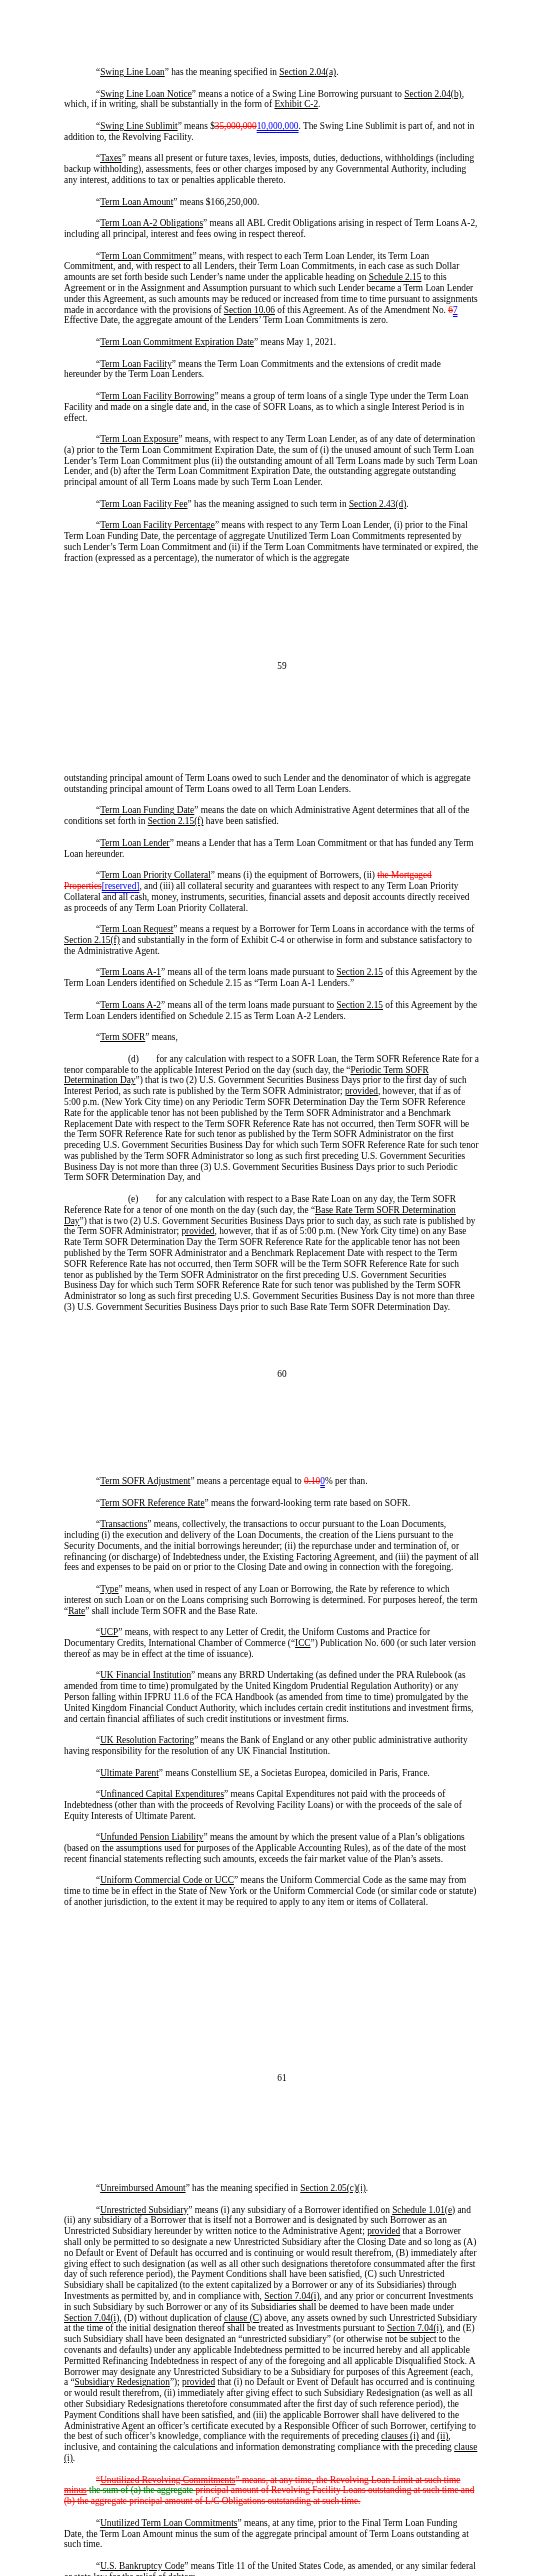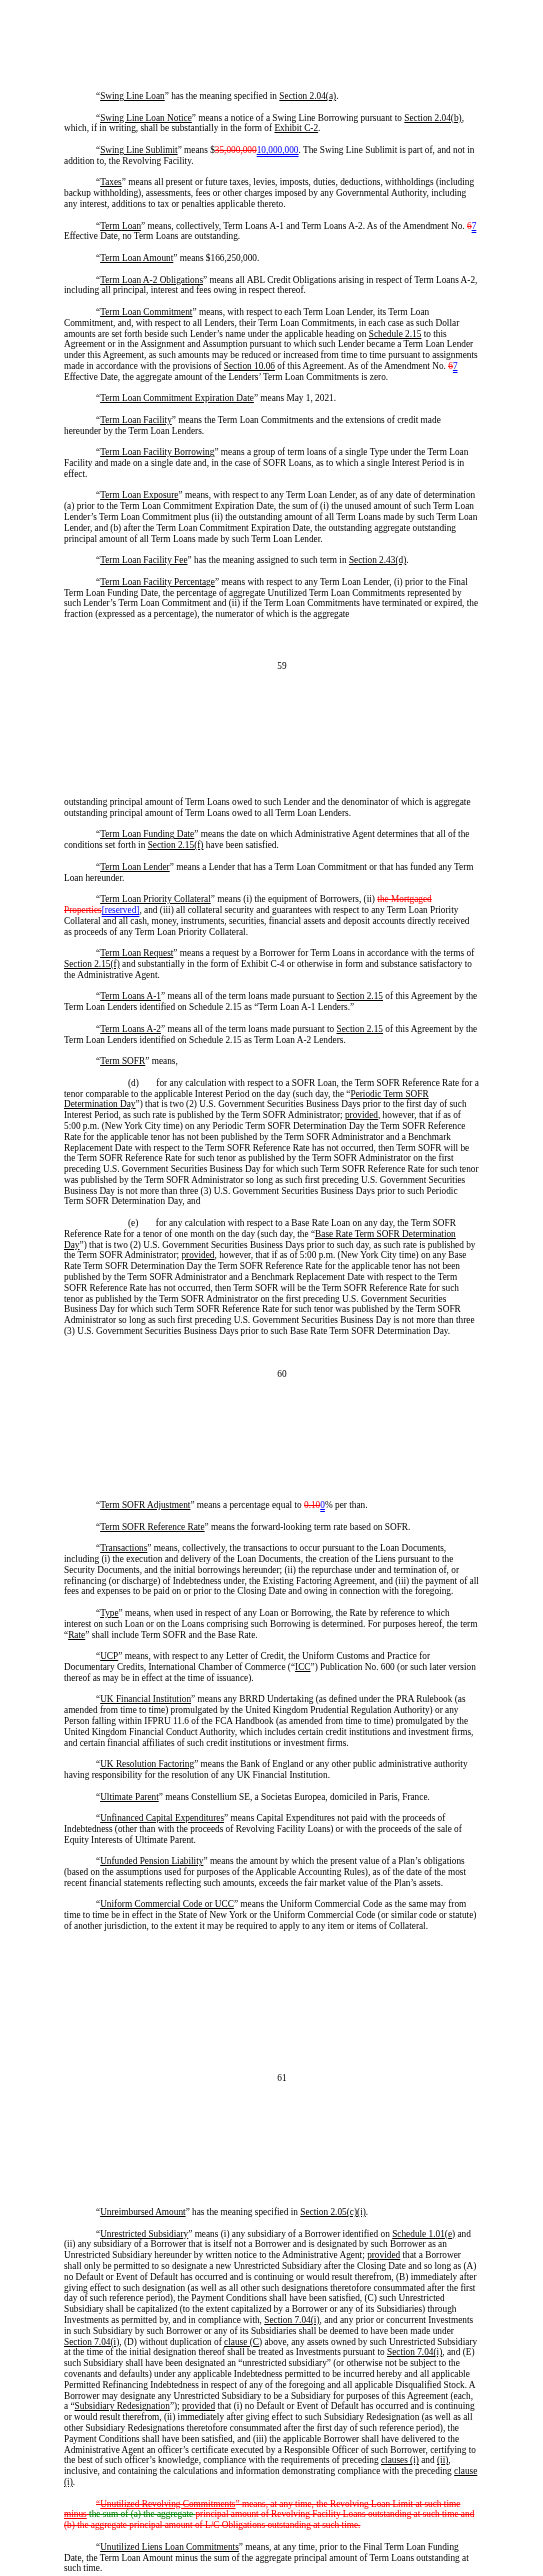--- a/index.html
+++ b/index.html
@@ -21,21 +21,20 @@
     background: #ffffff;
     overflow: hidden;
   }
   .page-4 { height: 705px; }
   .page-body {
     position: absolute;
     left: 64px;
     width: 415px;
     top: 67px;
     text-align: left;
-    margin-top: 24px;
   }
   .page-1 .page-body { top: 67px; }
   .page-2 .page-body { top: 70px; }
   .page-3 .page-body { top: 70px; }
   .page-4 .page-body { top: 74px; }
   .para {
     margin: 0 0 10.8px 0;
     text-indent: 32px;
   }
   .para.cont { text-indent: 0; }
@@ -74,21 +73,20 @@
 </head>
 <body>
 
 <main class="doc">
     <section class="page page-1">
       <div class="page-body">
         <p class="para"><span class="run-n">“</span><span class="run-u">Swing Line Loan</span><span class="run-n">” has the meaning specified in </span><span class="run-u">Section 2.04(a)</span><span class="run-n">.</span></p>
         <p class="para"><span class="run-n">“</span><span class="run-u">Swing Line Loan Notice</span><span class="run-n">” means a notice of a Swing Line Borrowing pursuant to </span><span class="run-u">Section 2.04(b)</span><span class="run-n">, which, if in writing, shall be substantially in the form of </span><span class="run-u">Exhibit C-2</span><span class="run-n">.</span></p>
         <p class="para"><span class="run-n">“</span><span class="run-u">Swing Line Sublimit</span><span class="run-n">” means $</span><span class="run-rs">35,000,000</span><span class="run-ins">10,000,000</span><span class="run-n">.  The Swing Line Sublimit is part of, and not in addition to, the Revolving Facility.</span></p>
         <p class="para"><span class="run-n">“</span><span class="run-u">Taxes</span><span class="run-n">” means all present or future taxes, levies, imposts, duties, deductions, withholdings (including backup withholding), assessments, fees or other charges imposed by any Governmental Authority, including any interest, additions to tax or penalties applicable thereto.</span></p>
-        <p class="para"><span class="run-n">“</span><span class="run-u">Term Loan</span><span class="run-n">” means, collectively, Term Loans A-1 and Term Loans A-2.  As of the Amendment No. </span><span class="run-rs">6</span><span class="run-ins">7</span><span class="run-n"> Effective Date, no Term Loans are outstanding.</span></p>
         <p class="para"><span class="run-n">“</span><span class="run-u">Term Loan Amount</span><span class="run-n">” means $166,250,000.</span></p>
         <p class="para"><span class="run-n">“</span><span class="run-u">Term Loan A-2 Obligations</span><span class="run-n">” means all ABL Credit Obligations arising in respect of Term Loans A-2, including all principal, interest and fees owing in respect thereof.</span></p>
         <p class="para"><span class="run-n">“</span><span class="run-u">Term Loan Commitment</span><span class="run-n">” means, with respect to each Term Loan Lender, its Term Loan Commitment, and, with respect to all Lenders, their Term Loan Commitments, in each case as such Dollar amounts are set forth beside such Lender’s name under the applicable heading on </span><span class="run-u">Schedule 2.15</span><span class="run-n"> to this Agreement or in the Assignment and Assumption pursuant to which such Lender became a Term Loan Lender under this Agreement, as such amounts may be reduced or increased from time to time pursuant to assignments made in accordance with the provisions of </span><span class="run-u">Section 10.06</span><span class="run-n"> of this Agreement.  As of the Amendment No. </span><span class="run-rs">6</span><span class="run-ins">7</span><span class="run-n"> Effective Date, the aggregate amount of the Lenders’ Term Loan Commitments is zero.</span></p>
         <p class="para"><span class="run-n">“</span><span class="run-u">Term Loan Commitment Expiration Date</span><span class="run-n">” means May 1, 2021.</span></p>
         <p class="para"><span class="run-n">“</span><span class="run-u">Term Loan Facility</span><span class="run-n">” means the Term Loan Commitments and the extensions of credit made hereunder by the Term Loan Lenders.</span></p>
         <p class="para"><span class="run-n">“</span><span class="run-u">Term Loan Facility Borrowing</span><span class="run-n">” means a group of term loans of a single Type under the Term Loan Facility and made on a single date and, in the case of SOFR Loans, as to which a single Interest Period is in effect.</span></p>
         <p class="para"><span class="run-n">“</span><span class="run-u">Term Loan Exposure</span><span class="run-n">” means, with respect to any Term Loan Lender, as of any date of determination (a) prior to the Term Loan Commitment Expiration Date, the sum of (i) the unused amount of such Term Loan Lender’s Term Loan Commitment plus (ii) the outstanding amount of all Term Loans made by such Term Loan Lender, and (b) after the Term Loan Commitment Expiration Date, the outstanding aggregate outstanding principal amount of all Term Loans made by such Term Loan Lender.</span></p>
         <p class="para"><span class="run-n">“</span><span class="run-u">Term Loan Facility Fee</span><span class="run-n">” has the meaning assigned to such term in </span><span class="run-u">Section 2.43(d)</span><span class="run-n">.</span></p>
         <p class="para"><span class="run-n">“</span><span class="run-u">Term Loan Facility Percentage</span><span class="run-n">” means with respect to any Term Loan Lender, (i) prior to the Final Term Loan Funding Date, the percentage of aggregate Unutilized Term Loan Commitments represented by such Lender’s Term Loan Commitment and (ii) if the Term Loan Commitments have terminated or expired, the fraction (expressed as a percentage), the numerator of which is the aggregate</span></p>
       </div>
@@ -123,18 +121,18 @@
         <p class="para"><span class="run-n">“</span><span class="run-u">Unfunded Pension Liability</span><span class="run-n">” means the amount by which the present value of a Plan’s obligations (based on the assumptions used for purposes of the Applicable Accounting Rules), as of the date of the most recent financial statements reflecting such amounts, exceeds the fair market value of the Plan’s assets.</span></p>
         <p class="para"><span class="run-n">“</span><span class="run-u">Uniform Commercial Code or UCC</span><span class="run-n">” means the Uniform Commercial Code as the same may from time to time be in effect in the State of New York or the Uniform Commercial Code (or similar code or statute) of another jurisdiction, to the extent it may be required to apply to any item or items of Collateral.</span></p>
       </div>
       <div class="page-number">61</div>
     </section>
     <section class="page page-4">
       <div class="page-body">
         <p class="para"><span class="run-n">“</span><span class="run-u">Unreimbursed Amount</span><span class="run-n">” has the meaning specified in </span><span class="run-u">Section 2.05(c)(i)</span><span class="run-n">.</span></p>
         <p class="para"><span class="run-n">“</span><span class="run-u">Unrestricted Subsidiary</span><span class="run-n">” means (i) any subsidiary of a Borrower identified on </span><span class="run-u">Schedule 1.01(e)</span><span class="run-n"> and (ii) any subsidiary of a Borrower that is itself not a Borrower and is designated by such Borrower as an Unrestricted Subsidiary hereunder by written notice to the Administrative Agent; </span><span class="run-u">provided</span><span class="run-n"> that a Borrower shall only be permitted to so designate a new Unrestricted Subsidiary after the Closing Date and so long as (A) no Default or Event of Default has occurred and is continuing or would result therefrom, (B) immediately after giving effect to such designation (as well as all other such designations theretofore consummated after the first day of such reference period), the Payment Conditions shall have been satisfied, (C) such Unrestricted Subsidiary shall be capitalized (to the extent capitalized by a Borrower or any of its Subsidiaries) through Investments as permitted by, and in compliance with, </span><span class="run-u">Section 7.04(i)</span><span class="run-n">, and any prior or concurrent Investments in such Subsidiary by such Borrower or any of its Subsidiaries shall be deemed to have been made under </span><span class="run-u">Section 7.04(i)</span><span class="run-n">, (D) without duplication of </span><span class="run-u">clause (C)</span><span class="run-n"> above, any assets owned by such Unrestricted Subsidiary at the time of the initial designation thereof shall be treated as Investments pursuant to </span><span class="run-u">Section 7.04(i)</span><span class="run-n">, and (E) such Subsidiary shall have been designated an “unrestricted subsidiary” (or otherwise not be subject to the covenants and defaults) under any applicable Indebtedness permitted to be incurred hereby and all applicable Permitted Refinancing Indebtedness in respect of any of the foregoing and all applicable Disqualified Stock.  A Borrower may designate any Unrestricted Subsidiary to be a Subsidiary for purposes of this Agreement (each, a “</span><span class="run-u">Subsidiary Redesignation</span><span class="run-n">”); </span><span class="run-u">provided</span><span class="run-n"> that (i) no Default or Event of Default has occurred and is continuing or would result therefrom, (ii) immediately after giving effect to such Subsidiary Redesignation (as well as all other Subsidiary Redesignations theretofore consummated after the first day of such reference period), the Payment Conditions shall have been satisfied, and (iii) the applicable Borrower shall have delivered to the Administrative Agent an officer’s certificate executed by a Responsible Officer of such Borrower, certifying to the best of such officer’s knowledge, compliance with the requirements of preceding </span><span class="run-u">clauses (i)</span><span class="run-n"> and </span><span class="run-u">(ii)</span><span class="run-n">, inclusive, and containing the calculations and information demonstrating compliance with the preceding </span><span class="run-u">clause (i)</span><span class="run-n">.</span></p>
         <p class="para"><span class="run-rs">“</span><span class="run-rsu">Unutilized Revolving Commitments</span><span class="run-rs">” means, at any time, the Revolving Loan Limit at such time </span><span class="run-rsu">minus</span><span class="run-rs"> </span><span class="run-gs">the sum of (a) the aggregate </span><span class="run-rs">principal amount of Revolving Facility Loans outstanding at such time and (b) the aggregate principal amount of L/C Obligations outstanding at such time.</span></p>
-        <p class="para"><span class="run-n">“</span><span class="run-u">Unutilized Liens Loan Commitments</span><span class="run-n">” means, at any time, prior to the Final Term Loan Funding Date, the Term Loan Amount minus the sum of the aggregate principal amount of Term Loans outstanding at such time.</span></p>
+        <p class="para"><span class="run-n">“</span><span class="run-u">Unutilized Term Loan Commitments</span><span class="run-n">” means, at any time, prior to the Final Term Loan Funding Date, the Term Loan Amount minus the sum of the aggregate principal amount of Term Loans outstanding at such time.</span></p>
         <p class="para"><span class="run-n">“</span><span class="run-u">U.S. Bankruptcy Code</span><span class="run-n">” means Title 11 of the United States Code, as amended, or any similar federal or state law for the relief of debtors.</span></p>
       </div>
     </section>
   </main>
 
 
 </body></html>

